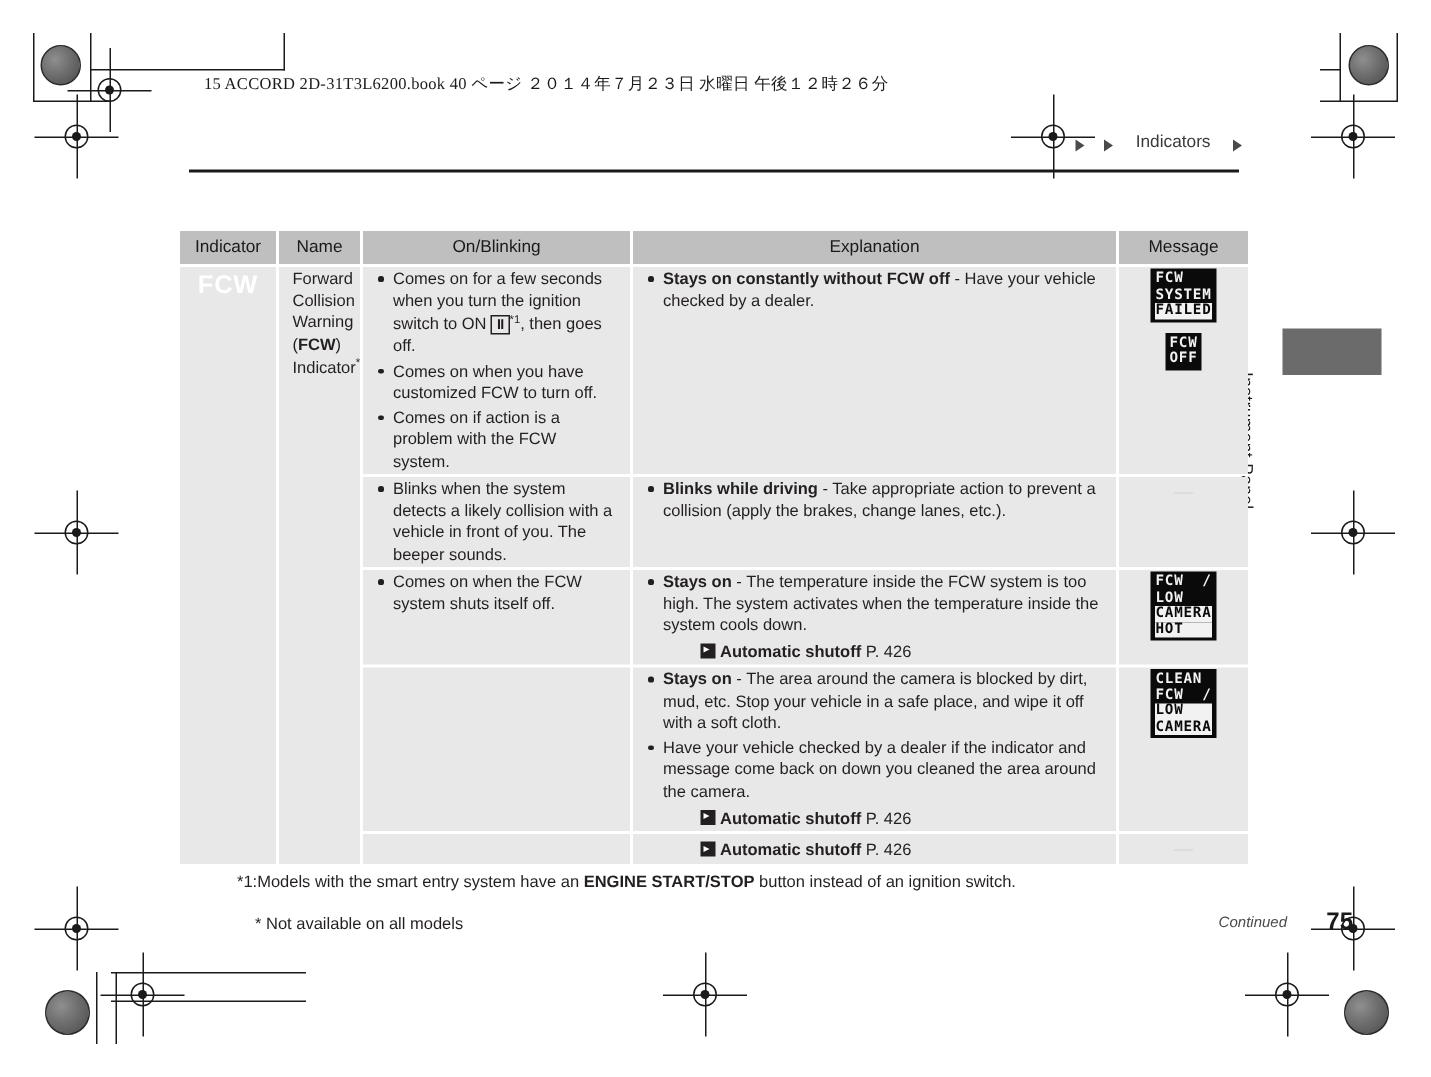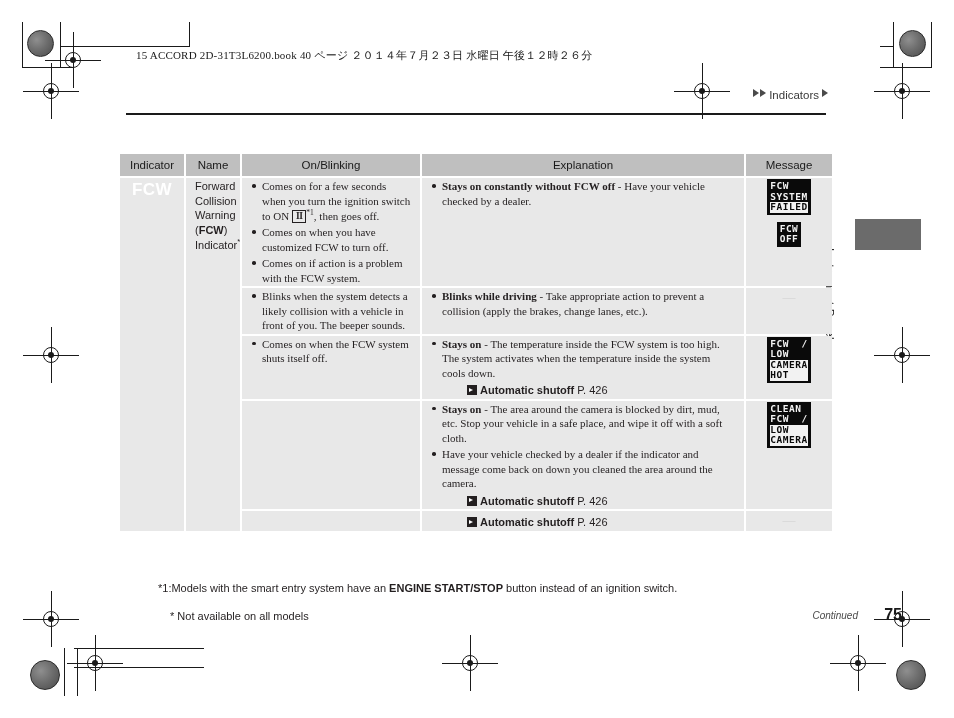--- a/index.html
+++ b/index.html
@@ -38,21 +38,21 @@
   
   .book-header {
     position:absolute; left:136px; top:48px;
     font-family: "Liberation Serif", serif;
     font-size: 11px; color:#1a1a1a; white-space:nowrap;
     letter-spacing:0.2px;
   }
   .chapter-tag {
     position:absolute; right:126px; top:89px;
     font-size:11.5px; color:#3a3a3a; white-space:nowrap;
-    display:flex; align-items:flex-start; gap:1px;
+    display:flex; align-items:flex-end; gap:13px;
   }
   .chapter-tag .tri {
     width:0; height:0;
     border-top:4.5px solid transparent;
     border-bottom:4.5px solid transparent;
     border-left:6px solid #4a4a4a;
     display:inline-block;
   }
   .chapter-tag .tag-text { margin:0 2px; }
   .header-rule {
@@ -123,21 +123,21 @@
     vertical-align:middle;
     text-align:center;
     padding:6px 4px;
   }
   td.msg-cell.dash {
     color:#d8d8d8;
     font-size:13px;
   }
 
   
-  ul.b { margin:0; padding:0; list-style:none;font-family:Liberation Serif, serif; }
+  ul.b { margin:0; padding:0; list-style:none; }
   ul.b > li {
     position:relative;
     padding-left:11px;
     margin-bottom:2px;
   }
   ul.b > li:last-child { margin-bottom:0; }
   ul.b > li::before {
     content:"";
     position:absolute; left:1px; top:5px;
     width:3.5px; height:3.5px; border-radius:50%;

